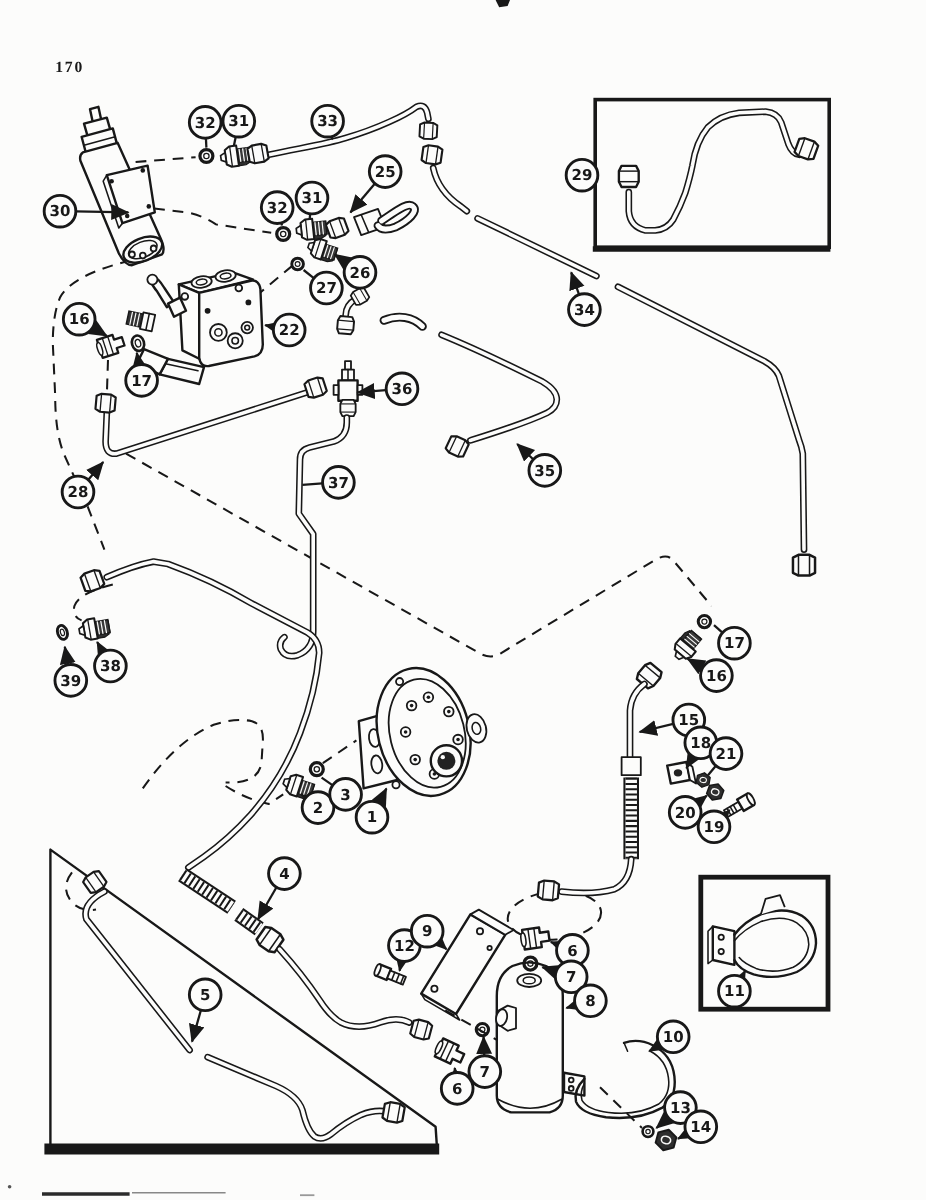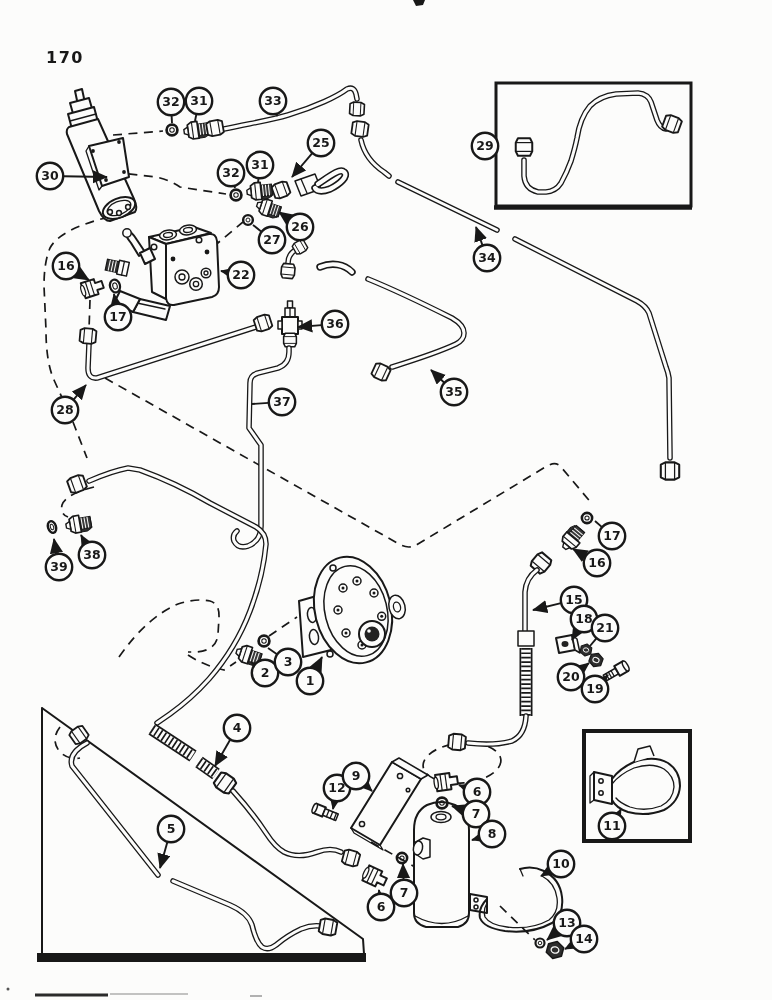--- a/index.html
+++ b/index.html
@@ -1,19 +1,19 @@
 <!DOCTYPE html>
 <html style="--ink: #181818; --paper: #fcfcfb;"><head>
 <meta charset="utf-8">
 <style>
   html,body{margin:0;padding:0;background:#e8e8e6;}
   .page{position:relative;width:772px;height:1000px;margin:0 auto;background:var(--paper,#fcfcfb);
         font-family:"DejaVu Sans",sans-serif;overflow:hidden;}
-  .page-num{position:absolute;left:46px;top:48px;font-size:16px;font-weight:bold;
-            letter-spacing:1.5px;color:var(--ink,#181818);}
+  .page-num{position:absolute;left:46px;top:48px;font-size:13px;font-weight:bold;
+            letter-spacing:1.5px;color:var(--ink,#181818);font-family:Liberation Serif, serif;}
   svg{position:absolute;left:0;top:0;}
   .s{stroke:var(--ink);fill:none;stroke-width:2;stroke-linecap:round;stroke-linejoin:round;}
   .s1{stroke:var(--ink);fill:none;stroke-width:1.3;stroke-linecap:round;stroke-linejoin:round;}
   .fw{fill:var(--paper);stroke:var(--ink);stroke-width:2;stroke-linejoin:round;}
   .fw1{fill:var(--paper);stroke:var(--ink);stroke-width:1.5;stroke-linejoin:round;}
   .tube-o{stroke:var(--ink);stroke-width:5.6;fill:none;stroke-linecap:round;stroke-linejoin:round;}
   .tube-i{stroke:var(--paper);stroke-width:3;fill:none;stroke-linecap:round;stroke-linejoin:round;}
   .hose-o{stroke:var(--ink);stroke-width:7.4;fill:none;stroke-linecap:round;stroke-linejoin:round;}
   .hose-i{stroke:var(--paper);stroke-width:4.2;fill:none;stroke-linecap:round;stroke-linejoin:round;}
   .braid-o{stroke:var(--ink);stroke-width:13;fill:none;stroke-linecap:butt;}

